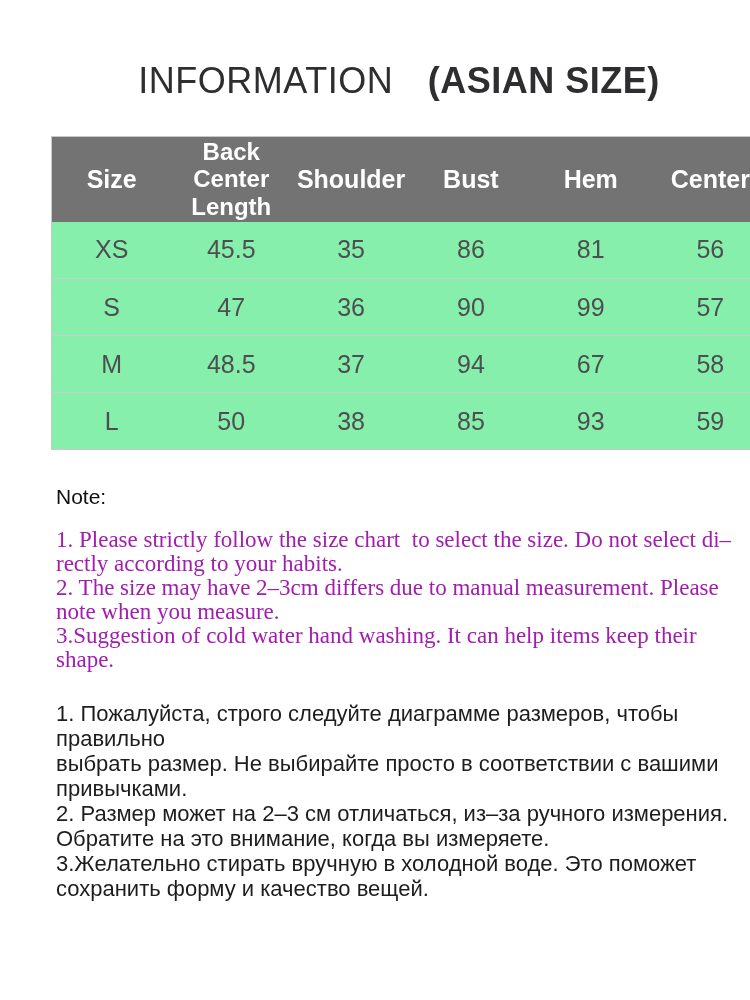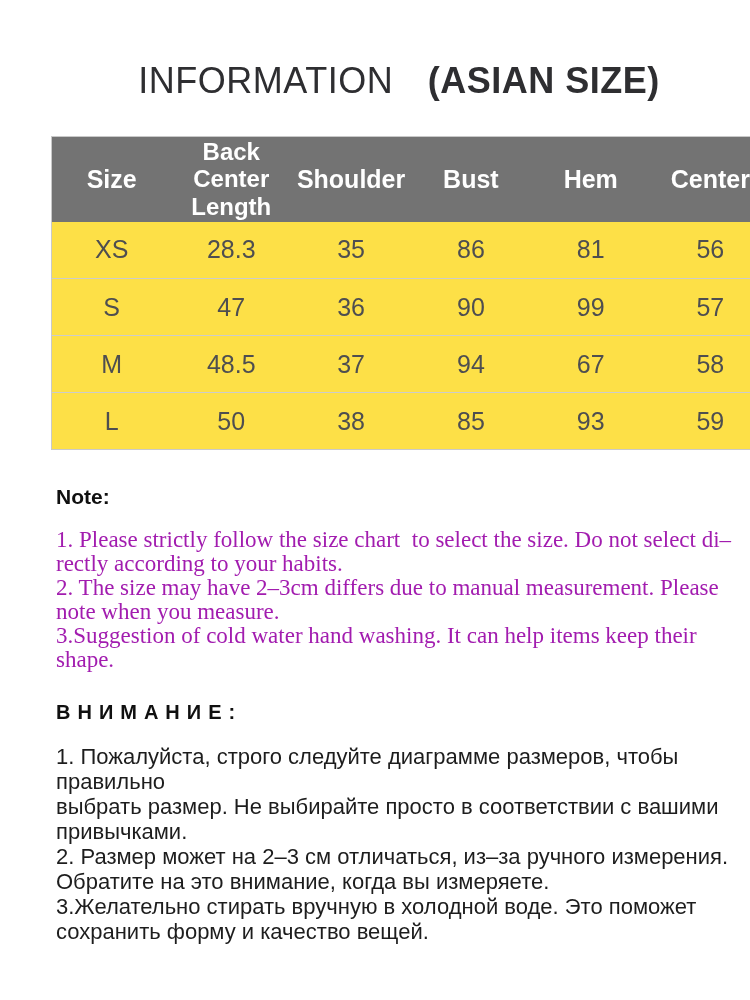--- a/index.html
+++ b/index.html
@@ -44,29 +44,29 @@
   }
   table.size-table thead th.small-header { font-size: 24px; }
   table.size-table tbody td {
     height: 57px;
     text-align: center;
     vertical-align: middle;
     font-size: 25px;
     font-weight: normal;
     color: #4e4e50;
     border-bottom: 1px solid #cccccc;
-    background: #fde047;
+    background: #86efac;
   }
   table.size-table tbody tr:last-child td { border-bottom: none; }
 
   
   .note-section { margin: 35px 18px 0 20px; }
   .note-heading {
     font-size: 21px;
-    font-weight: bold;
+    font-weight: normal;
     color: #101010;
   }
   .note-body {
     margin-top: 19px;
     font-size: 23px;
     line-height: 24px;
     color: #a21caf;
     white-space: pre-wrap;
     font-family: Liberation Serif, serif;
   }
@@ -102,21 +102,21 @@
 Length</th>
           <th>Shoulder</th>
           <th>Bust</th>
           <th>Hem</th>
           <th>Center</th>
         </tr>
     </thead>
     <tbody>
         <tr>
           <td>XS</td>
-          <td>28.3</td>
+          <td>45.5</td>
           <td>35</td>
           <td>86</td>
           <td>81</td>
           <td>56</td>
         </tr>
         <tr>
           <td>S</td>
           <td>47</td>
           <td>36</td>
           <td>90</td>
@@ -147,21 +147,20 @@
   <div class="note-heading">Note:</div>
   <div class="note-body">1. Please strictly follow the size chart  to select the size. Do not select di–
 rectly according to your habits.
 2. The size may have 2–3cm differs due to manual measurement. Please
 note when you measure.
 3.Suggestion of cold water hand washing. It can help items keep their
 shape.</div>
 </div>
 
 <div class="attention-section">
-  <div class="attention-heading">ВНИМАНИЕ:</div>
   <div class="attention-body">1. Пожалуйста, строго следуйте диаграмме размеров, чтобы правильно
 выбрать размер. Не выбирайте просто в соответствии с вашими
 привычками.
 2. Размер может на 2–3 см отличаться, из–за ручного измерения.
 Обратите на это внимание, когда вы измеряете.
 3.Желательно стирать вручную в холодной воде. Это поможет
 сохранить форму и качество вещей.</div>
 </div>
 
 </body></html>

